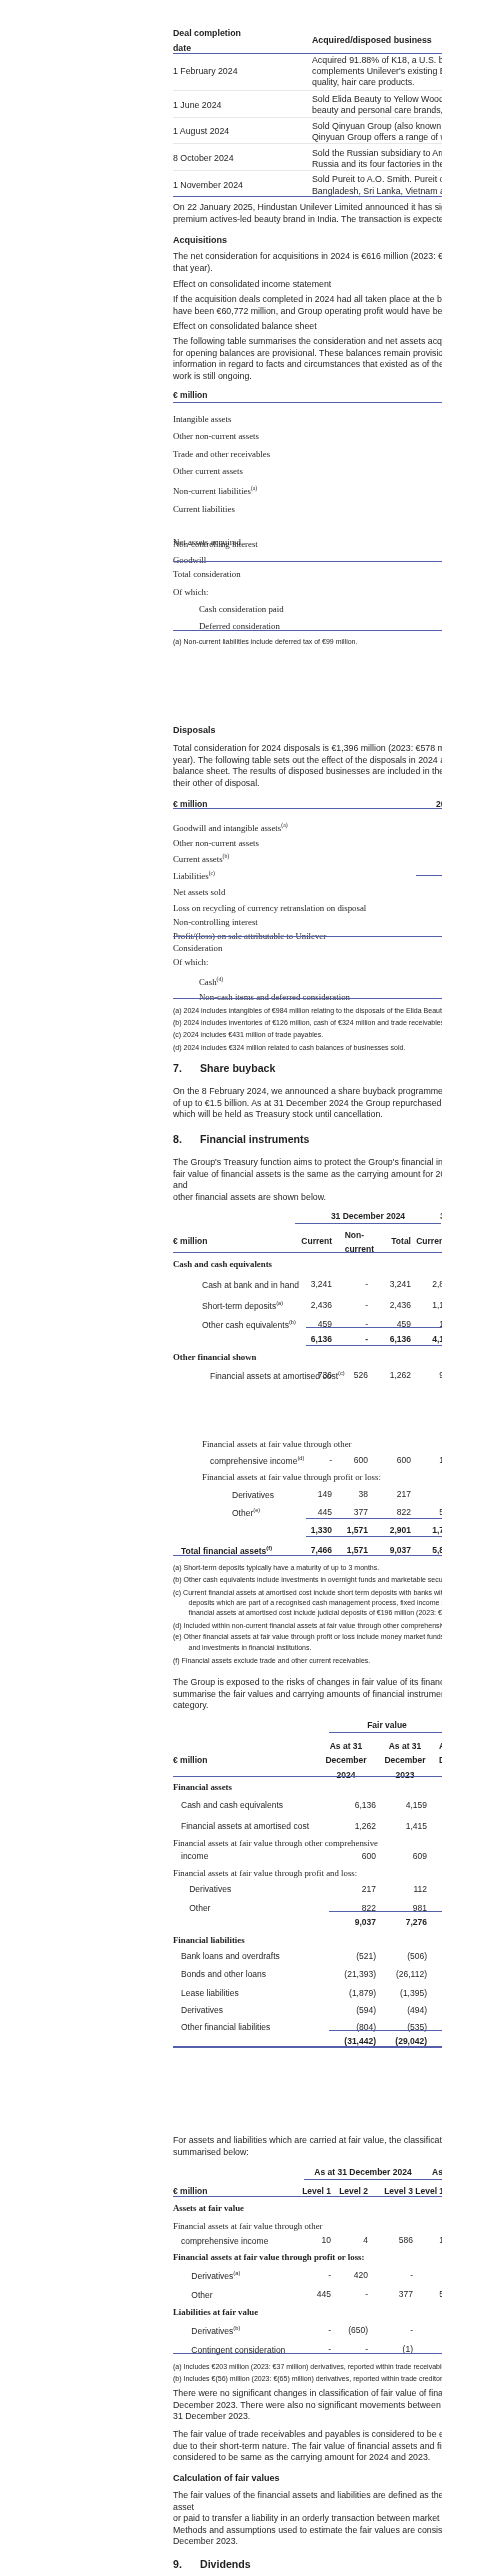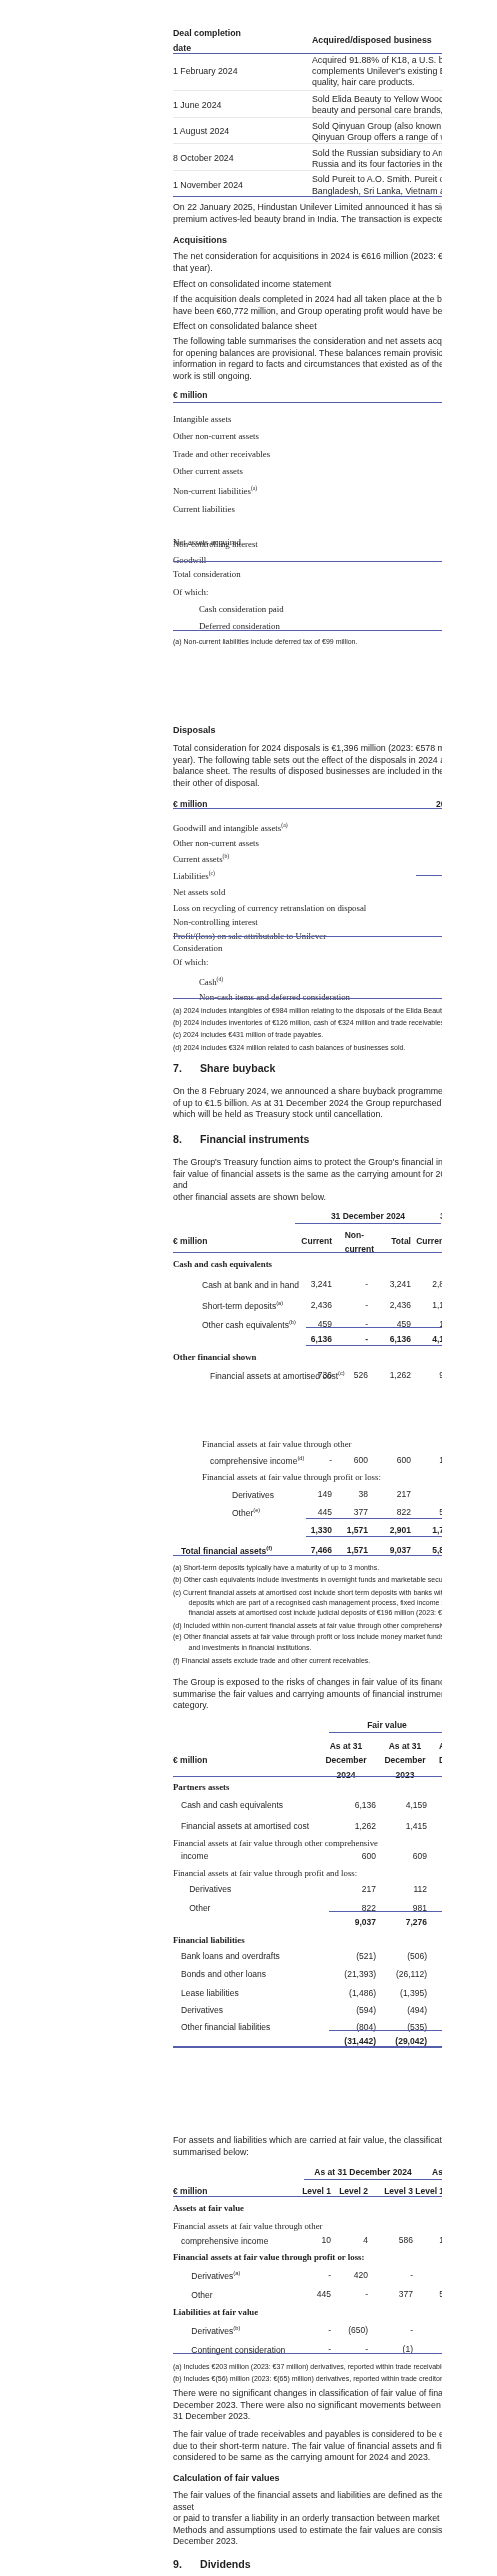--- a/index.html
+++ b/index.html
@@ -289,21 +289,21 @@
           <div style="line-height:14.4px">2023</div>
     </div>
     <div class="ch" style="top:23px;left:266px;width:52px;font-weight:bold">
       <div style="line-height:14.4px">As at 31</div>
           <div style="line-height:14.4px">December</div>
           <div style="line-height:14.4px"></div>
     </div>
     <div class="abs bh" style="top:39px">€ million</div>
     <div class="rule" style="top:60px"></div>
 
-    <div class="abs tl b" style="top:66px">Partners assets</div>
+    <div class="abs tl b" style="top:66px">Financial assets</div>
     <div class="vr" style="top:84px">
           <span class="lab">Cash and cash equivalents</span>
           <span class="v w1">6,136</span>
           <span class="v w2">4,159</span>
         </div>
     <div class="vr" style="top:105px">
           <span class="lab">Financial assets at amortised cost</span>
           <span class="v w1">1,262</span>
           <span class="v w2">1,415</span>
         </div>
@@ -336,21 +336,21 @@
           <span class="v w1">(521)</span>
           <span class="v w2">(506)</span>
         </div>
     <div class="vr" style="top:253px">
           <span class="lab">Bonds and other loans</span>
           <span class="v w1">(21,393)</span>
           <span class="v w2">(26,112)</span>
         </div>
     <div class="vr" style="top:272px">
           <span class="lab">Lease liabilities</span>
-          <span class="v w1">(1,486)</span>
+          <span class="v w1">(1,879)</span>
           <span class="v w2">(1,395)</span>
         </div>
     <div class="vr" style="top:289px">
           <span class="lab">Derivatives</span>
           <span class="v w1">(594)</span>
           <span class="v w2">(494)</span>
         </div>
     <div class="vr" style="top:306px">
           <span class="lab">Other financial liabilities</span>
           <span class="v w1">(804)</span>

